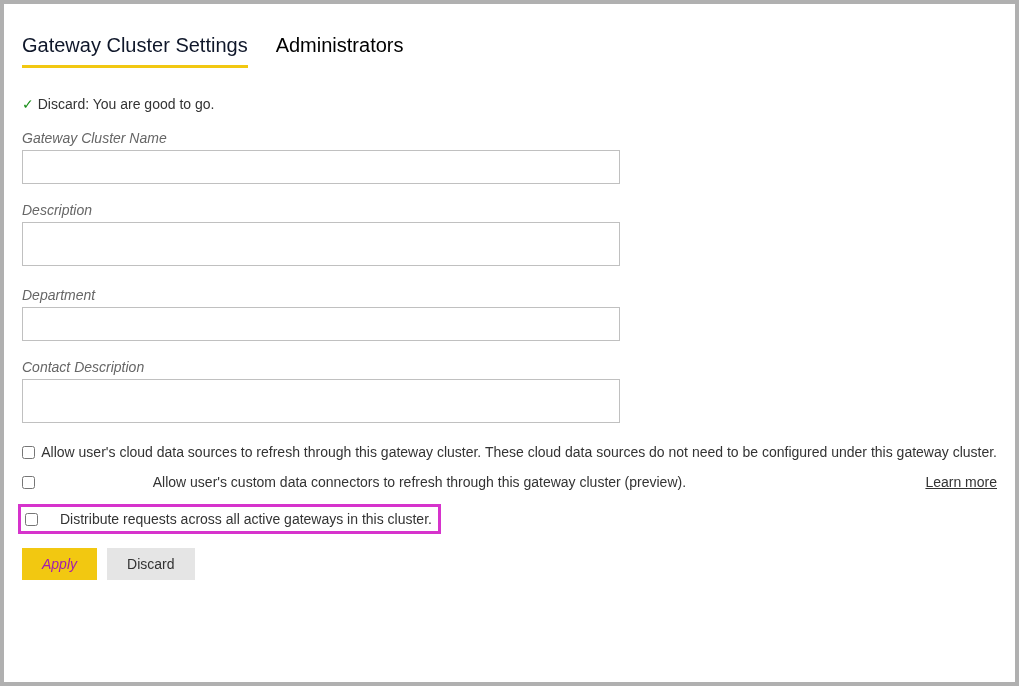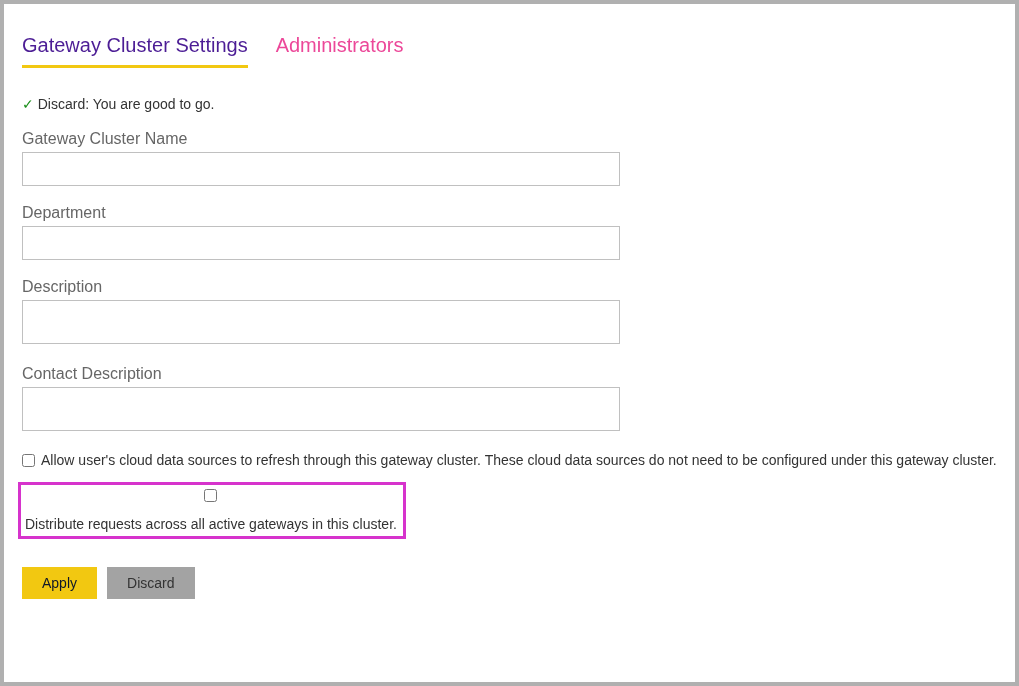--- a/index.html
+++ b/index.html
@@ -21,49 +21,50 @@
       padding: 30px 18px 18px 18px;
     }
     .tabs {
       display: flex;
       gap: 28px;
       margin-bottom: 28px;
     }
     .tab {
       font-size: 20px;
       font-weight: 300;
-      color: #ec4899;
+      color: #000000;
       padding-bottom: 8px;
       cursor: pointer;
     }
     .tab.active {
-      color: #4c1d95;
+      color: #0f172a;
       border-bottom: 3px solid #f2c811;
     }
     .status-row {
       display: flex;
       align-items: center;
       gap: 4px;
       margin-bottom: 18px;
       font-size: 14px;
       color: #333;
     }
     .check-icon {
       color: #1a8f1a;
       font-size: 14px;
       line-height: 1;
     }
     .form-group {
       margin-bottom: 18px;
     }
     .form-label {
-      font-size: 16px;
+      font-size: 14px;
       color: #666;
       margin-bottom: 4px;
       display: block;
+      font-style: italic;
     }
     .text-input {
       width: 598px;
       height: 34px;
       border: 1px solid #c0c0c0;
       padding: 4px 8px;
       font-size: 14px;
       font-family: inherit;
     }
     .text-area {
@@ -75,59 +76,59 @@
       font-family: inherit;
       resize: none;
     }
     .checkbox-row {
       display: flex;
       align-items: center;
       gap: 6px;
       margin-bottom: 14px;
       font-size: 14px;
       color: #333;
+      justify-content: space-between;
     }
     .checkbox-row input[type="checkbox"] {
       width: 13px;
       height: 13px;
       cursor: pointer;
     }
     .learn-more {
       color: #333;
       text-decoration: underline;
       cursor: pointer;
     }
     .highlight-box {
       border: 3px solid #d633cc;
       display: inline-flex;
       align-items: center;
-      gap: 14px;
+      gap: 22px;
       padding: 4px 6px 4px 4px;
       margin-left: -4px;
-      margin-bottom: 14px;
-      flex-direction: column;
     }
     .button-row {
       display: flex;
       gap: 10px;
       margin-top: 14px;
     }
     .btn {
       padding: 8px 20px;
       font-size: 14px;
       font-family: inherit;
       border: none;
       cursor: pointer;
     }
     .btn-primary {
       background: #f2c811;
-      color: #0f172a;
+      color: #a21caf;
+      font-style: italic;
     }
     .btn-secondary {
-      background: #a3a3a3;
+      background: #e5e5e5;
       color: #333;
     }
   </style>
 </head>
 <body>
 
 <div class="panel">
 
   <div class="tabs">
     <div class="tab active">Gateway Cluster Settings</div>
@@ -138,39 +139,45 @@
     <span class="check-icon">✓</span>
     <span>Discard: You are good to go.</span>
   </div>
 
   <div class="form-group">
     <label class="form-label">Gateway Cluster Name</label>
     <input type="text" class="text-input" value="" style="">
   </div>
 
   <div class="form-group">
-    <label class="form-label">Department</label>
-    <input type="text" class="text-input" value="" style="">
+    <label class="form-label">Description</label>
+    <textarea class="text-area" style=""></textarea>
   </div>
 
   <div class="form-group">
-    <label class="form-label">Description</label>
-    <textarea class="text-area" style=""></textarea>
+    <label class="form-label">Department</label>
+    <input type="text" class="text-input" value="" style="">
   </div>
 
   <div class="form-group">
     <label class="form-label">Contact Description</label>
     <textarea class="text-area" style=""></textarea>
   </div>
 
   <div class="checkbox-row">
     <input type="checkbox" style="">
     <span>Allow user's cloud data sources to refresh through this gateway cluster. These cloud data sources do not need to be configured under this gateway cluster.</span>
   </div>
 
+  <div class="checkbox-row">
+    <input type="checkbox" style="">
+    <span>Allow user's custom data connectors to refresh through this gateway cluster (preview).</span>
+    <span>&nbsp;</span>
+    <a class="learn-more">Learn more</a>
+  </div>
 
   <div>
     <div class="highlight-box">
       <input type="checkbox" style="">
       <span>Distribute requests across all active gateways in this cluster.</span>
     </div>
   </div>
 
   <div class="button-row">
     <button class="btn btn-primary">Apply</button>

